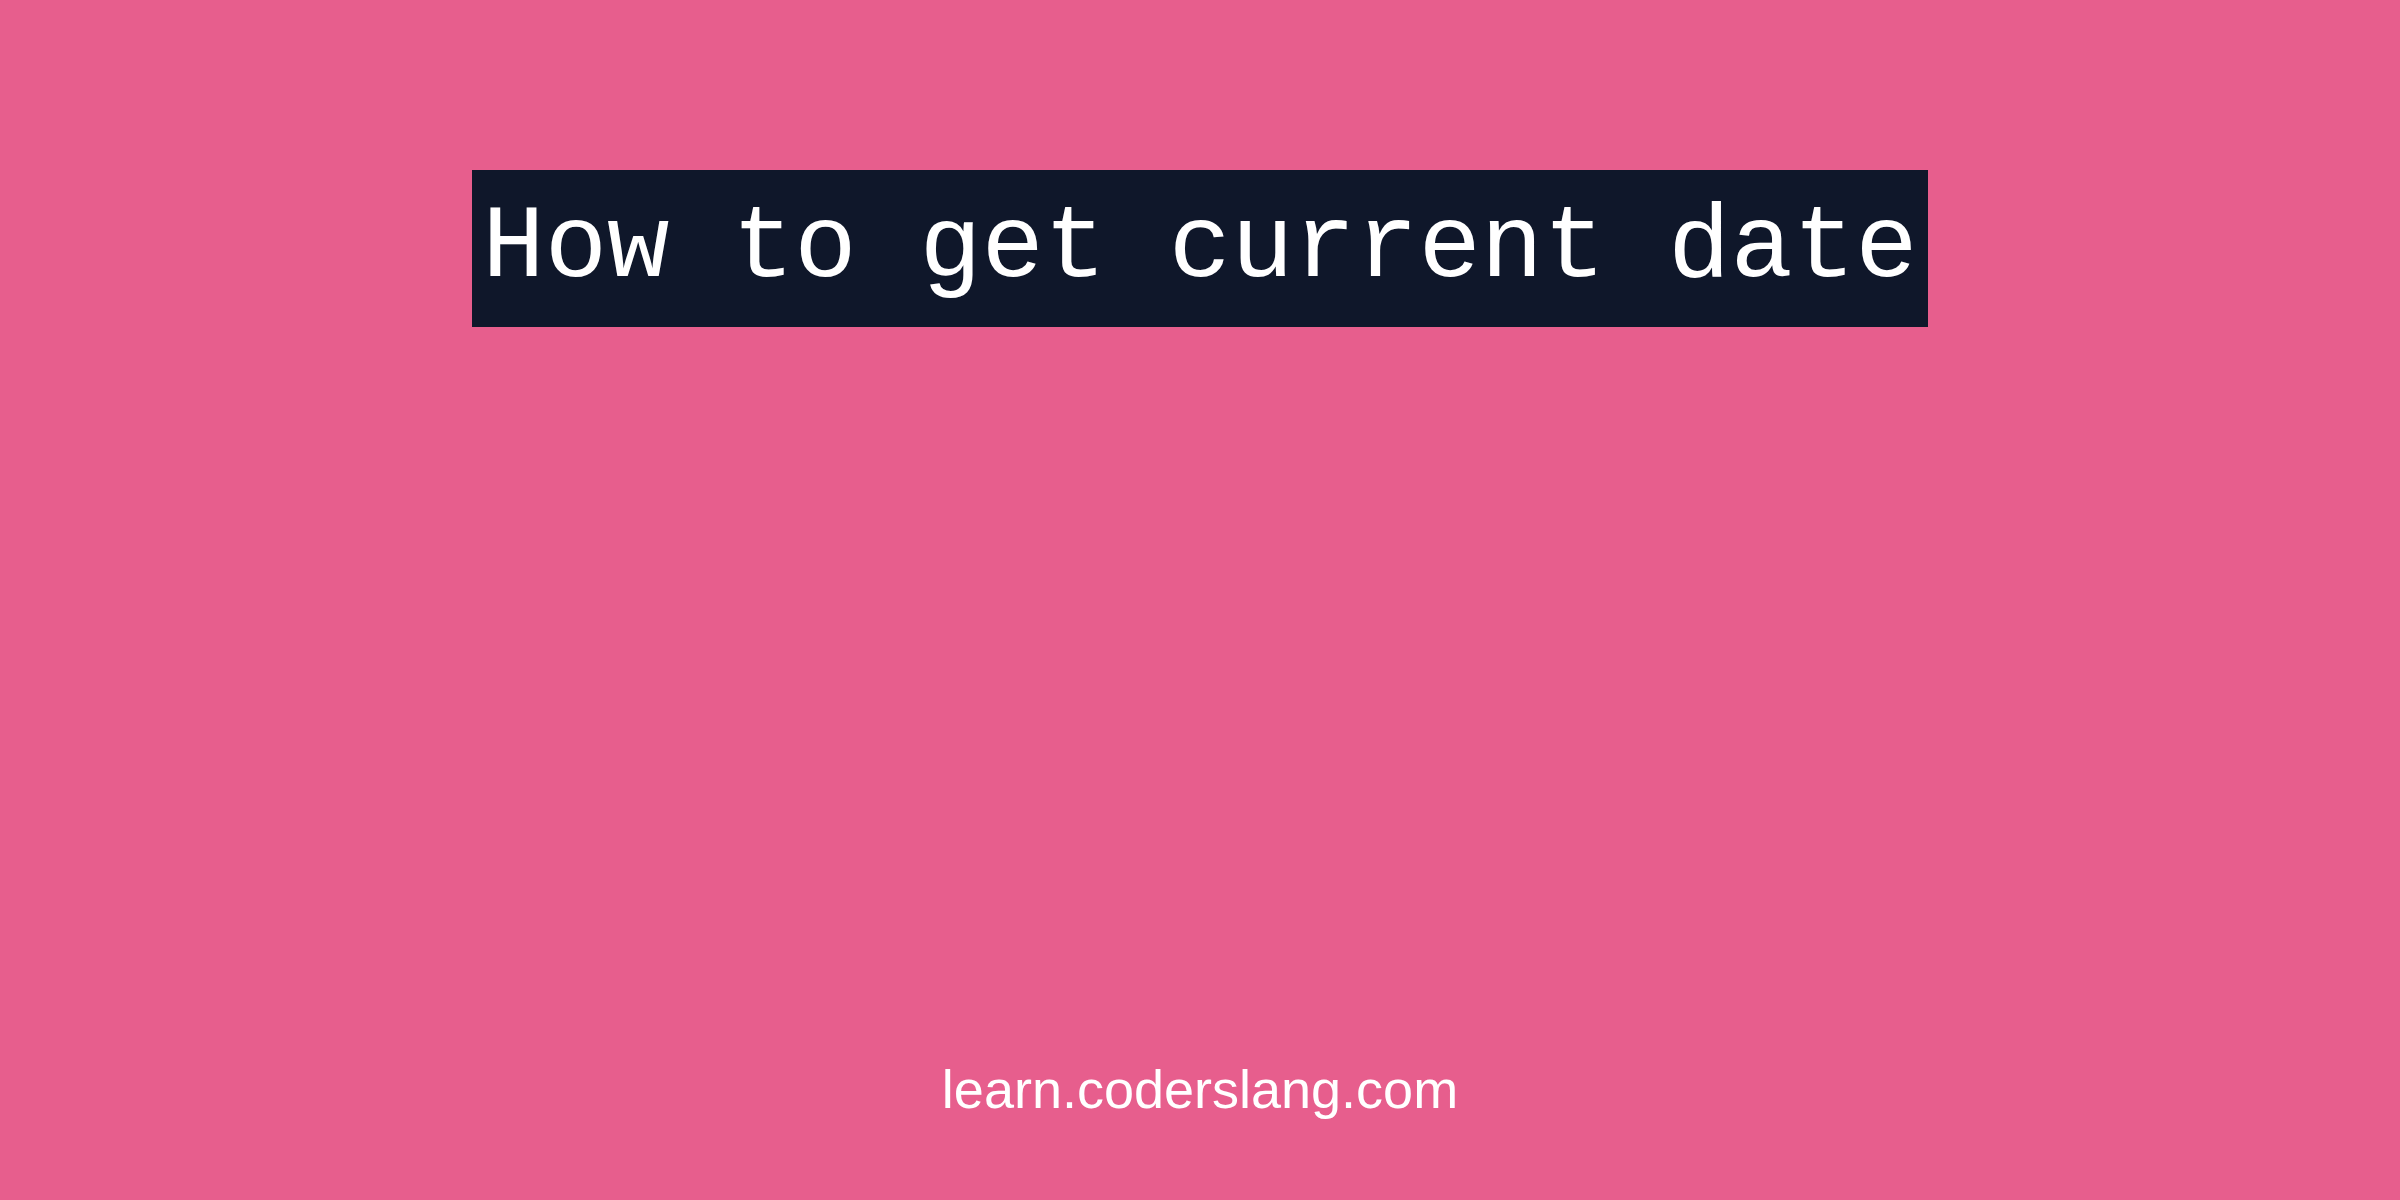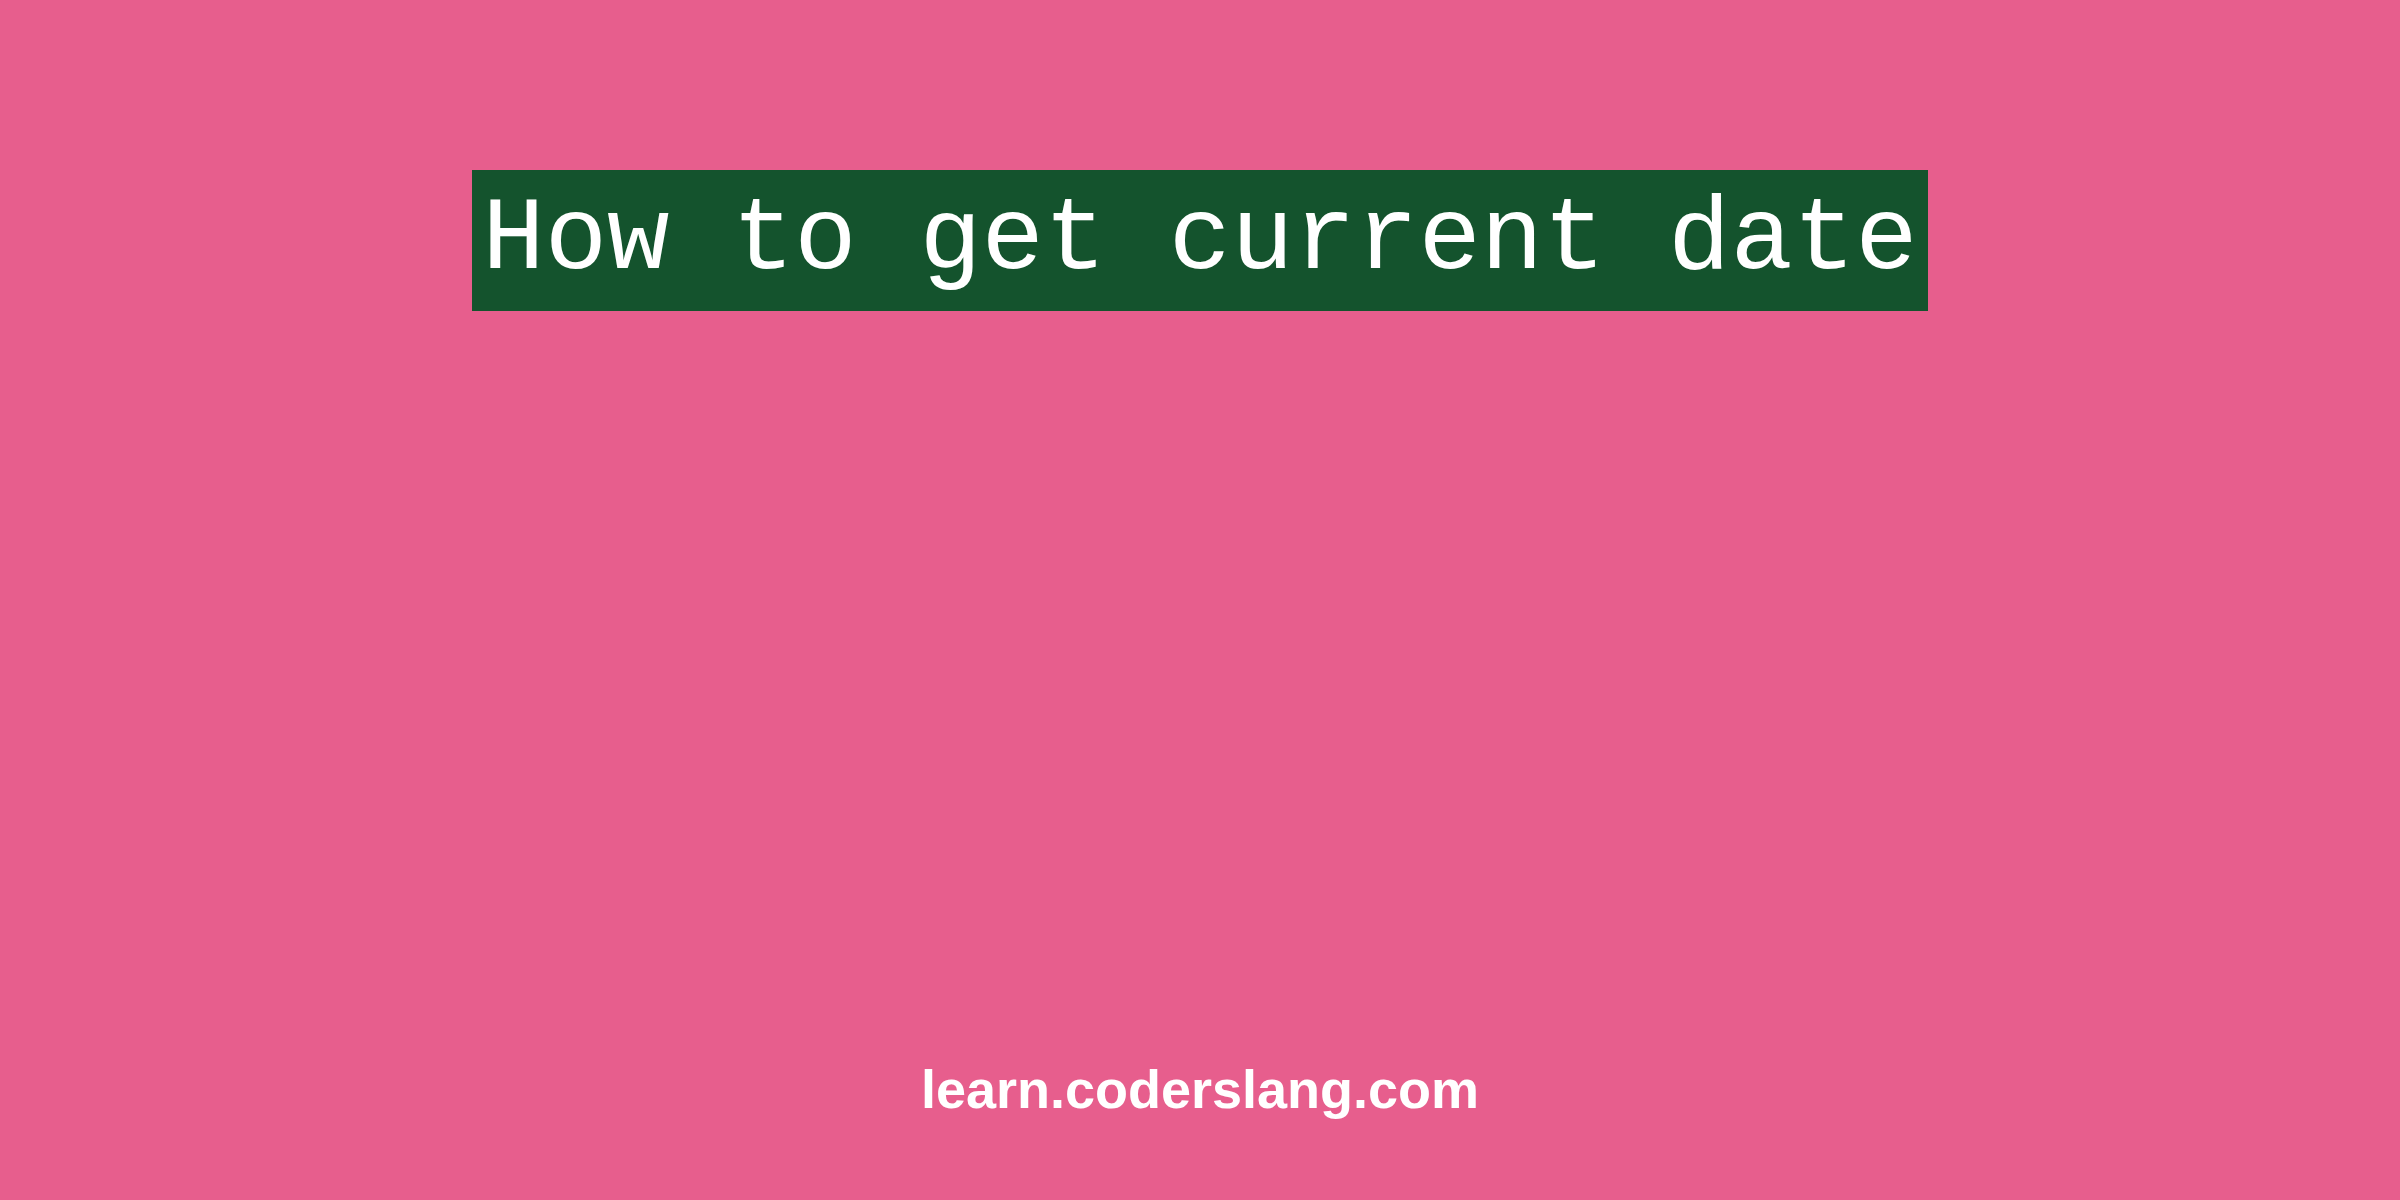--- a/index.html
+++ b/index.html
@@ -16,42 +16,42 @@
     }
     .title-container {
       position: absolute;
       top: 170px;
       left: 0;
       width: 100%;
       text-align: center;
     }
     .title-line {
       display: inline-block;
-      background-color: #14532d;
+      background-color: #0f172a;
       color: #ffffff;
       font-family: "Consolas", "Menlo", "Monaco", "Courier New", monospace;
       font-size: 104px;
       font-weight: 500;
       line-height: 1.2;
-      padding: 8px 10px;
+      padding: 16px 10px;
       white-space: pre;
     }
     .line-wrapper {
       text-align: center;
     }
     .footer {
       position: absolute;
       bottom: 80px;
       left: 0;
       width: 100%;
       text-align: center;
       color: #ffffff;
       font-family: -apple-system, BlinkMacSystemFont, "Segoe UI", "Helvetica Neue", Arial, sans-serif;
       font-size: 54px;
-      font-weight: 700;
+      font-weight: 400;
     }
   </style>
 </head>
 <body>
 
 <div class="title-container">
   <div class="line-wrapper">
     <span class="title-line">How to get current date</span>
   </div>
 </div>

